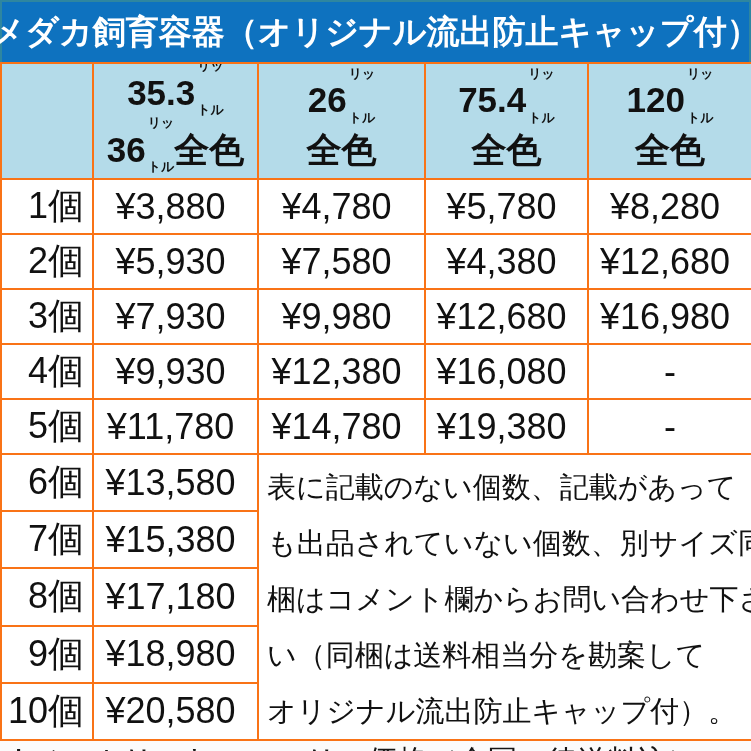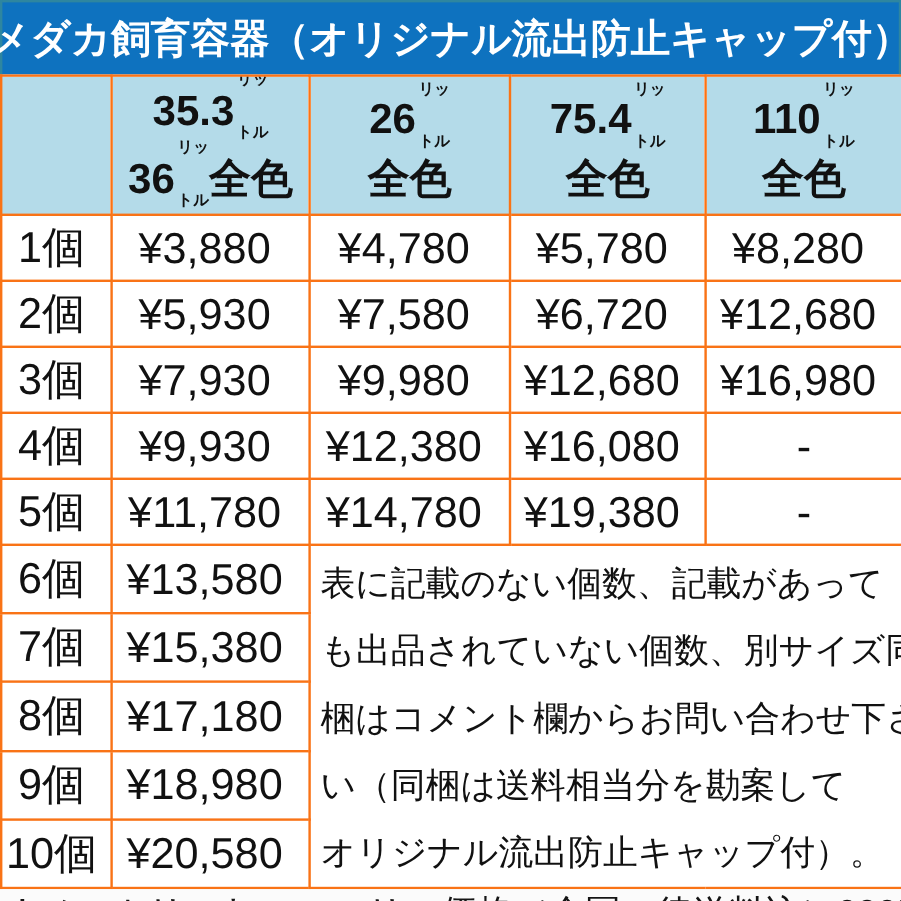--- a/index.html
+++ b/index.html
@@ -24,21 +24,21 @@
   th,td { border:2px solid #f97316; background:#ffffff; overflow:hidden; }
   thead th { background:#b4dbe9; height:93px; font-weight:700; vertical-align:middle; padding:0; }
   .h-line { display:flex; align-items:center; justify-content:center; font-size:35px; line-height:42px; color:#111; }
   .unit {
     display:inline-flex; flex-direction:column; align-items:flex-start;
     font-size:13px; line-height:13px; font-weight:700; margin-left:2px;
     transform:translateY(-5px);
     gap:31px;
   }
   tbody td { height:55px; font-size:36px; color:#111; }
-  td.qty   { text-align:center; padding-right:8px; }
+  td.qty   { text-align:right; padding-right:8px; }
   td.price { text-align:center; padding-right:10px; }
   td.dash  { text-align:center; padding-right:0; }
   td.note-cell { vertical-align:top; padding:4px 2px 0 8px; }
   .note-line { font-size:29px; line-height:56px; white-space:nowrap; }
 
   
   .footer { flex:1; display:flex; align-items:center; padding-left:6px; background:#fbfbfb; }
   .footer .f { font-size:30px; white-space:nowrap; color:#151515; }
 </style>
 </head>
@@ -97,21 +97,21 @@
                 <span>リッ</span>
                 <span>トル</span>
               </span>
           </div>
           <div class="h-line">
             <span>全色</span>
           </div>
         </th>
         <th>
           <div class="h-line">
-            <span>110</span>
+            <span>120</span>
               <span class="unit">
                 <span>リッ</span>
                 <span>トル</span>
               </span>
           </div>
           <div class="h-line">
             <span>全色</span>
           </div>
         </th>
       </tr>
@@ -121,21 +121,21 @@
         <td class="qty">1個</td>
         <td class="price">¥3,880</td>
         <td class="price">¥4,780</td>
         <td class="price">¥5,780</td>
         <td class="price">¥8,280</td>
       </tr>
       <tr>
         <td class="qty">2個</td>
         <td class="price">¥5,930</td>
         <td class="price">¥7,580</td>
-        <td class="price">¥6,720</td>
+        <td class="price">¥4,380</td>
         <td class="price">¥12,680</td>
       </tr>
       <tr>
         <td class="qty">3個</td>
         <td class="price">¥7,930</td>
         <td class="price">¥9,980</td>
         <td class="price">¥12,680</td>
         <td class="price">¥16,980</td>
       </tr>
       <tr>

